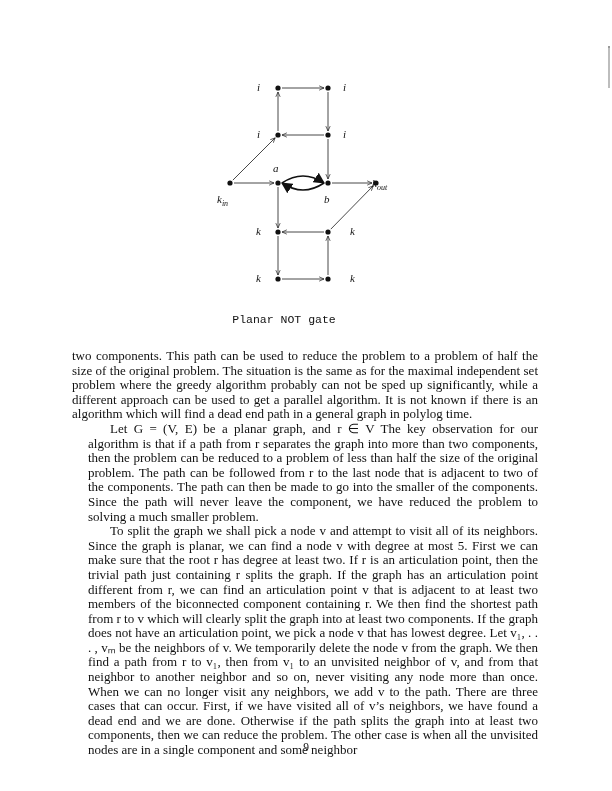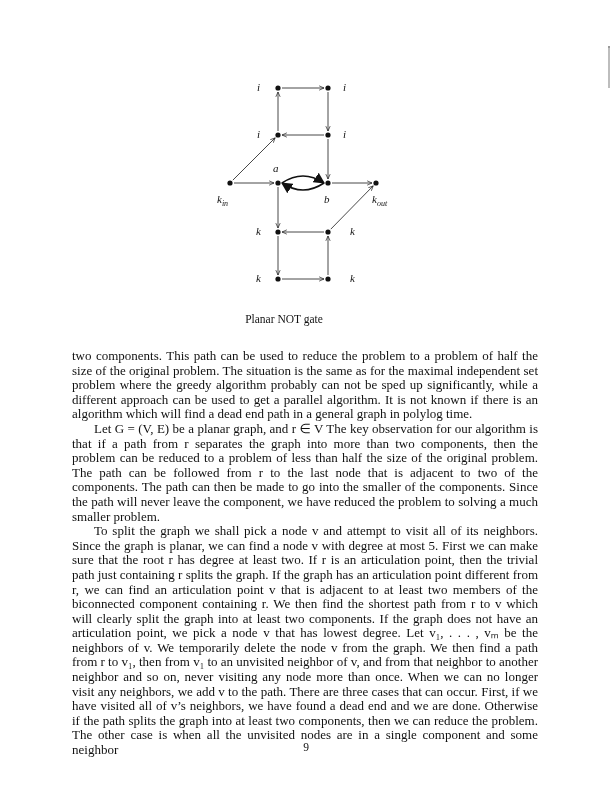--- a/index.html
+++ b/index.html
@@ -4,26 +4,26 @@
 <style>
   html, body { margin: 0; padding: 0; background: #ffffff; }
   body { width: 612px; height: 791px; position: relative; overflow: hidden;
          font-family: "DejaVu Serif", "Liberation Serif", serif; color: #111; }
   .figure { position: absolute; left: 0; top: 0; width: 612px; height: 340px; }
   .fig-svg { position: absolute; left: 0; top: 0; }
   .node-label { position: absolute; font-family: "Liberation Serif", serif; font-style: italic;
                 font-size: 11px; color: #111; line-height: 1; }
   .node-label sub { font-size: 8px; font-style: italic; text-align: right; }
   .caption { position: absolute; left: 0; width: 568px; top: 313px; text-align: center;
-             font-family: Liberation Serif, serif; font-size: 11.5px; }
+             font-family: Liberation Mono, monospace; font-size: 11.5px; }
   .text-block { position: absolute; left: 72px; width: 466px; top: 349px;
                 font-family: "Liberation Serif", serif; font-size: 13px; line-height: 14.6px;
                 text-align: justify; }
   .para { margin: 0; text-indent: 0; }
-  .para.indent { text-indent: 22px; }
+  .para.indent { text-indent: 22px; margin-left: 16px; }
   .page-number { position: absolute; left: 0; width: 612px; top: 741px; text-align: center;
                  font-family: "Liberation Serif", serif; font-size: 11.5px; }
   .edge-mark { position: absolute; left: 608px; top: 48px; width: 2px; height: 40px; background: #bdbdbd; }
   .edge-mark2 { position: absolute; left: 608px; top: 46px; width: 2px; height: 4px; background: #9a9a9a; }
 </style>
 </head>
 <body>
 
 <div class="figure">
   <svg class="fig-svg" id="fig-svg" width="612" height="340">
@@ -69,21 +69,21 @@
       </g>
   </svg>
   <div id="labels-layer">
       <div class="node-label" style="left: 257px; top: 82px;"><span>i</span></div>
       <div class="node-label" style="left: 343px; top: 82px;"><span>i</span></div>
       <div class="node-label" style="left: 257px; top: 129px;"><span>i</span></div>
       <div class="node-label" style="left: 343px; top: 129px;"><span>i</span></div>
       <div class="node-label" style="left: 273px; top: 163px;"><span>a</span></div>
       <div class="node-label" style="left: 324px; top: 194px;"><span>b</span></div>
       <div class="node-label" style="left: 217px; top: 194px;"><span>k</span><sub>in</sub></div>
-      <div class="node-label" style="left: 372px; top: 194px;"><span>k</span><sub>out</sub></div>
+      <div class="node-label" style="left: 372px; top: 178px;"><span>k</span><sub>out</sub></div>
       <div class="node-label" style="left: 256px; top: 226px;"><span>k</span></div>
       <div class="node-label" style="left: 350px; top: 226px;"><span>k</span></div>
       <div class="node-label" style="left: 256px; top: 273px;"><span>k</span></div>
       <div class="node-label" style="left: 350px; top: 273px;"><span>k</span></div>
     </div>
   <div class="caption">Planar NOT gate</div>
 </div>
 
 <div class="text-block">
   <p class="para">two components. This path can be used to reduce the problem to a problem of half the size of the original problem. The situation is the same as for the maximal independent set problem where the greedy algorithm probably can not be sped up significantly, while a different approach can be used to get a parallel algorithm. It is not known if there is an algorithm which will find a dead end path in a general graph in polylog time.</p>

